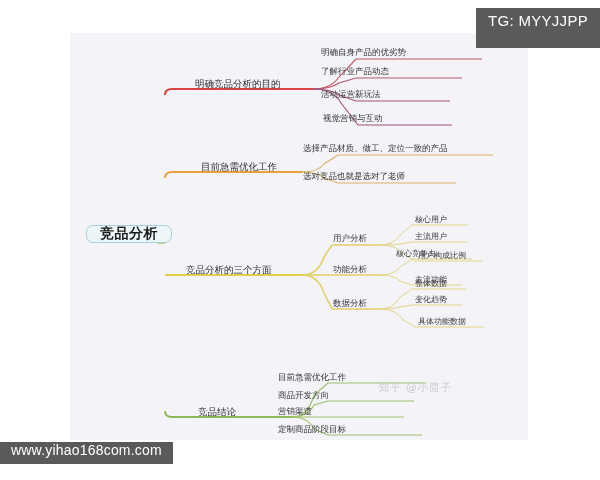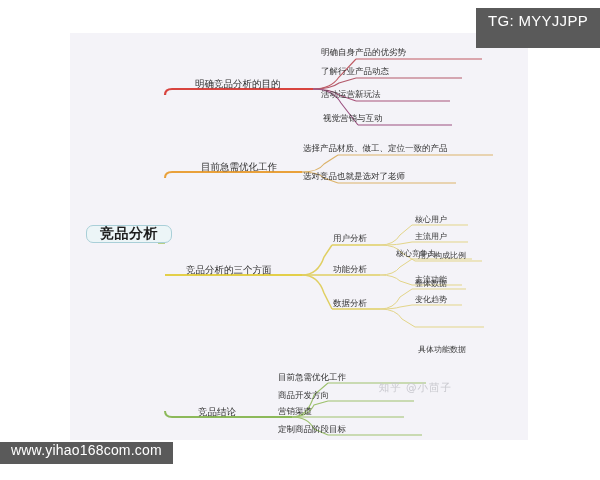--- a/index.html
+++ b/index.html
@@ -146,21 +146,21 @@
     <div class="lbl lvl3" style="left:345px;top:198px;">主流用户</div>
     <div class="lbl lvl3" style="left:348px;top:217px;">用户构成比例</div>
 
     <div class="lbl lvl2" style="left:263px;top:231px;">功能分析</div>
     <div class="lbl lvl3" style="left:326px;top:215px;">核心竞争力</div>
     <div class="lbl lvl3" style="left:345px;top:241px;">主流功能</div>
 
     <div class="lbl lvl2" style="left:263px;top:265px;">数据分析</div>
     <div class="lbl lvl3" style="left:345px;top:245px;">整体数据</div>
     <div class="lbl lvl3" style="left:345px;top:261px;">变化趋势</div>
-    <div class="lbl lvl3" style="left:348px;top:283px;margin-top:28px;">具体功能数据</div>
+    <div class="lbl lvl3" style="left:348px;top:283px;">具体功能数据</div>
 
     <div class="lbl lvl1" style="left:128px;top:373px;">竞品结论</div>
     <div class="lbl lvl2" style="left:208px;top:339px;">目前急需优化工作</div>
     <div class="lbl lvl2" style="left:208px;top:357px;">商品开发方向</div>
     <div class="lbl lvl2" style="left:208px;top:373px;">营销渠道</div>
     <div class="lbl lvl2" style="left:208px;top:391px;">定制商品阶段目标</div>
 
     <div id="zhihu-mark">知乎 @小茴子</div>
   </div>
 

